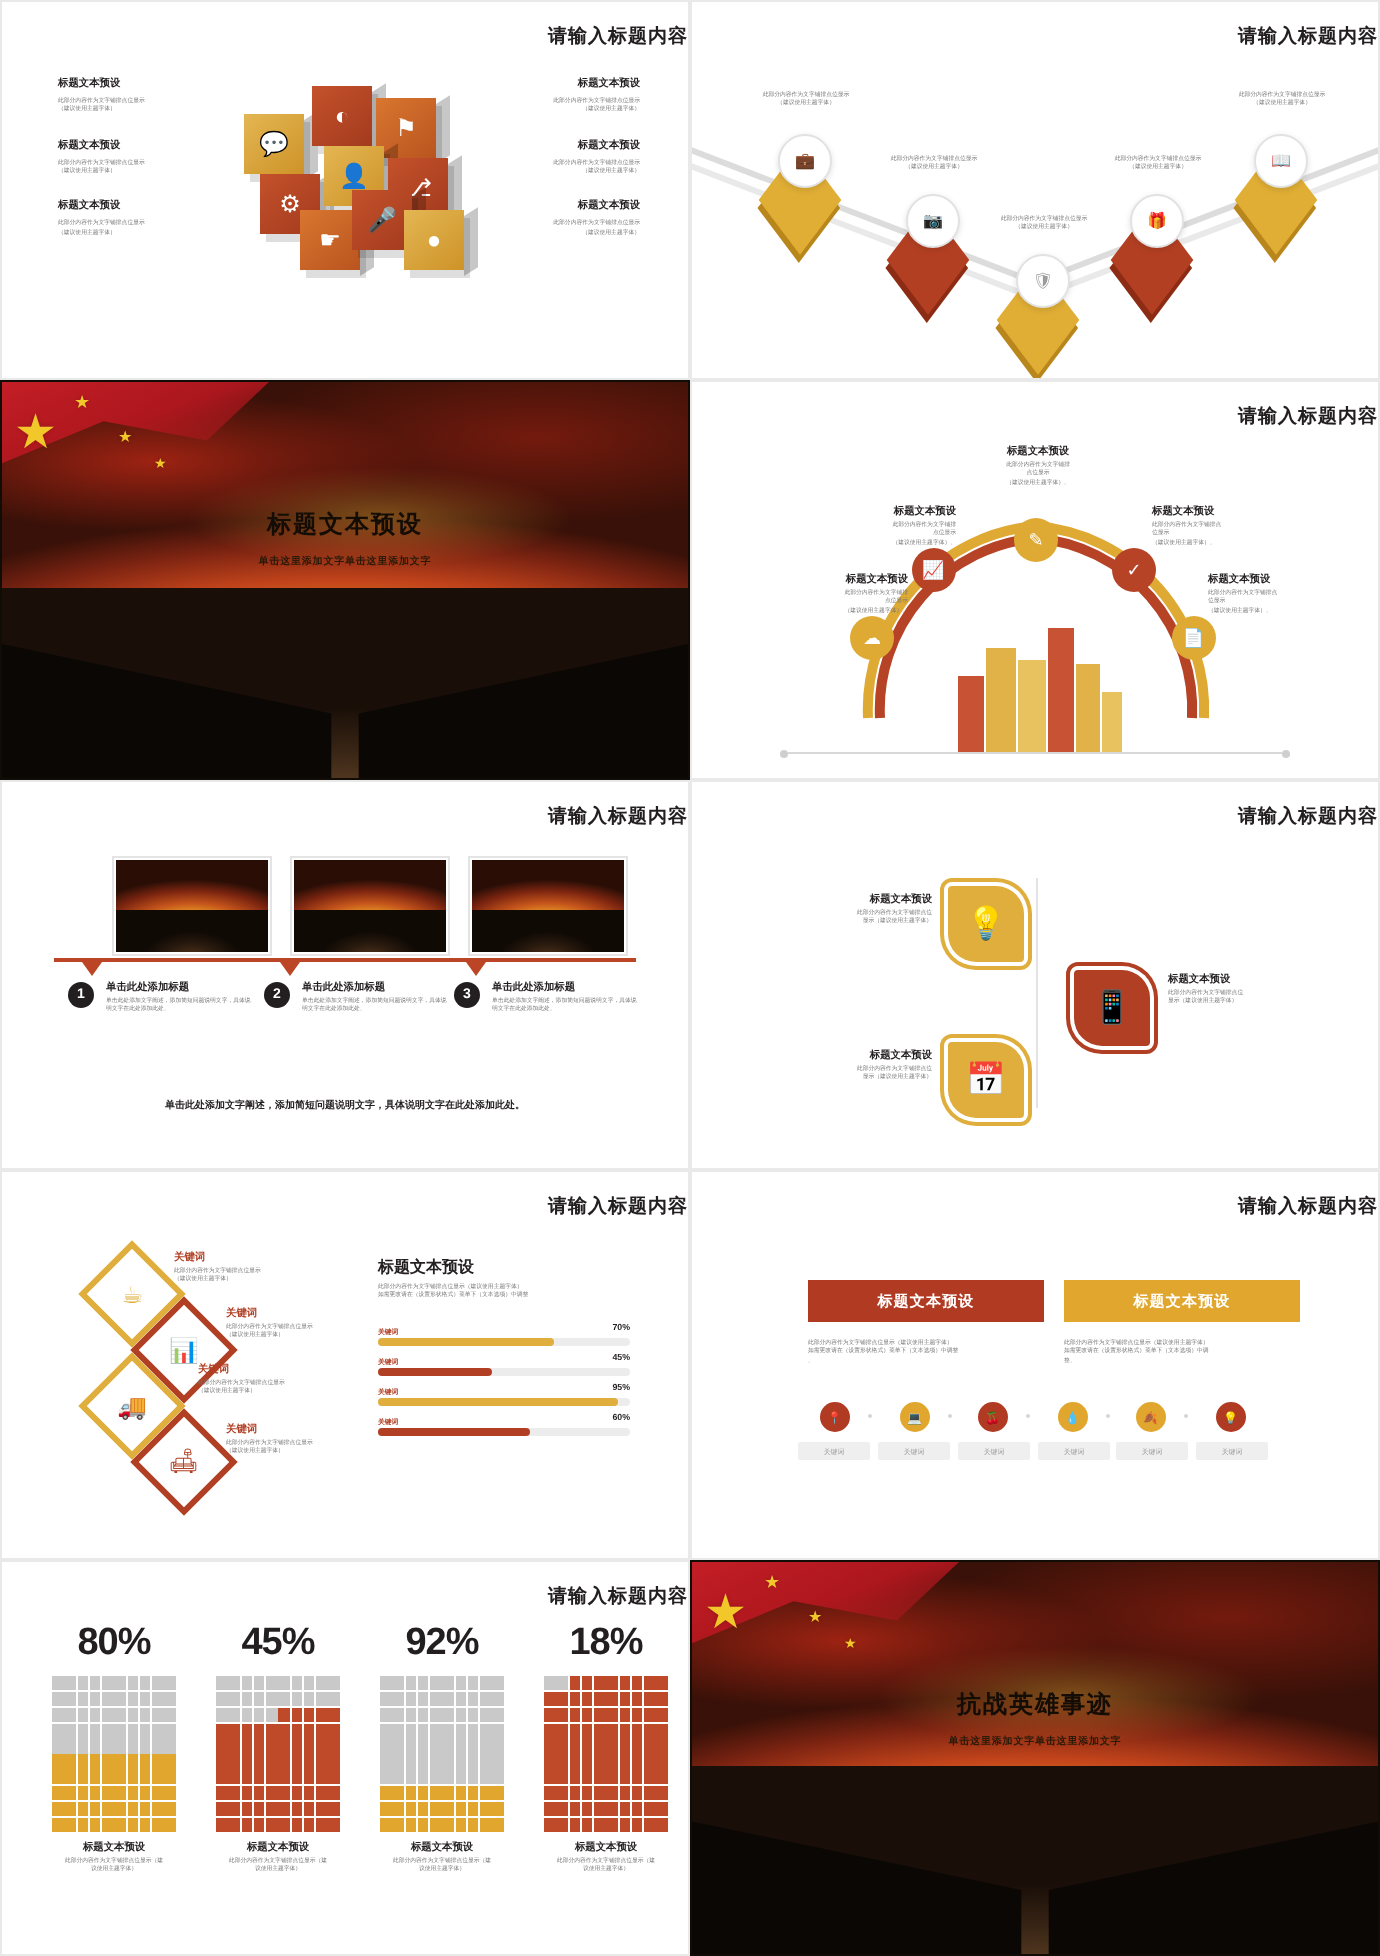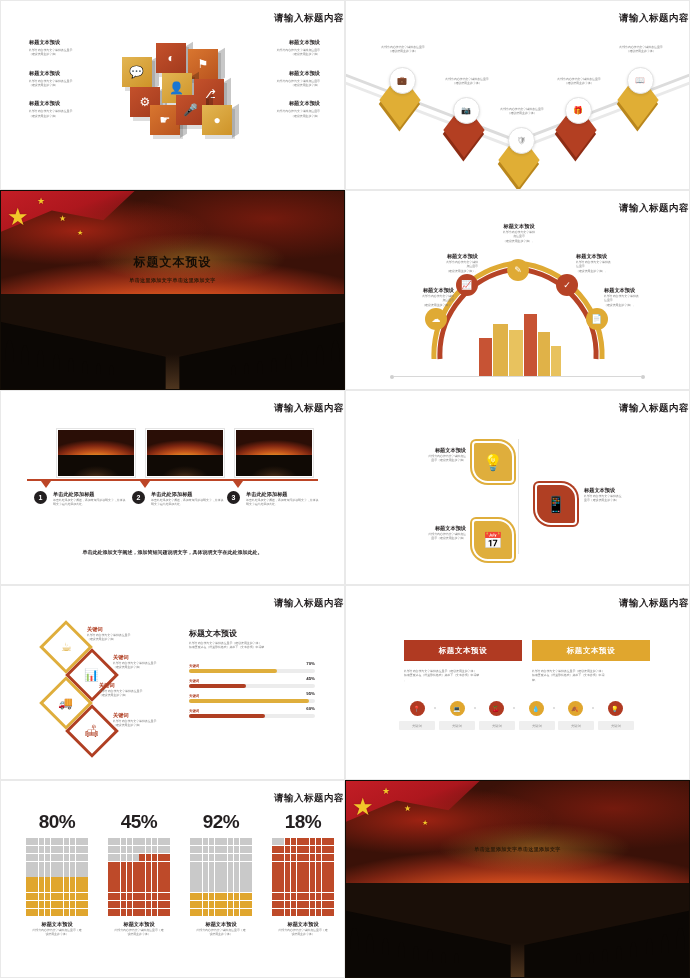--- a/index.html
+++ b/index.html
@@ -1091,18 +1091,19 @@
           <div class="post" style="right:36px; width:7px; height:41%;"></div>
           <div class="post" style="right:52px; width:7px; height:37%;"></div>
           <div class="post" style="right:67px; width:6px; height:33%;"></div>
           <div class="post" style="right:81px; width:6px; height:30%;"></div>
           <div class="post" style="right:95px; width:5px; height:27%;"></div>
           <div class="post" style="right:108px;width:5px; height:25%;"></div>
         </div>
       </div>
 
       <div class="ch-text">
+        <div class="ch-name">抗战英雄事迹</div>
         <div class="ch-sub">单击这里添加文字单击这里添加文字</div>
       </div>
     </div>
   </div>
 
 </div>
 
 </body></html>

